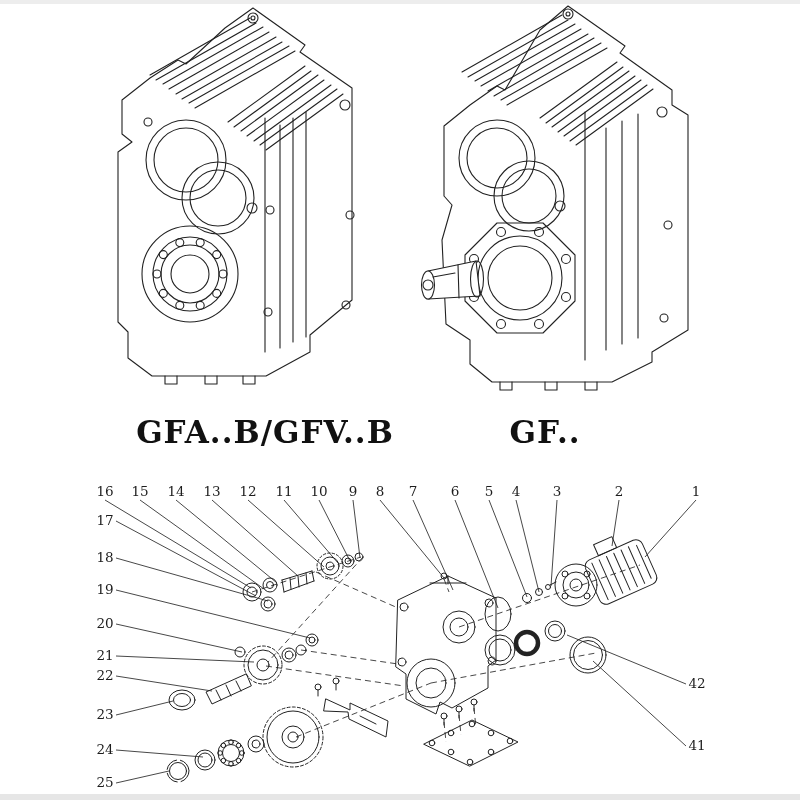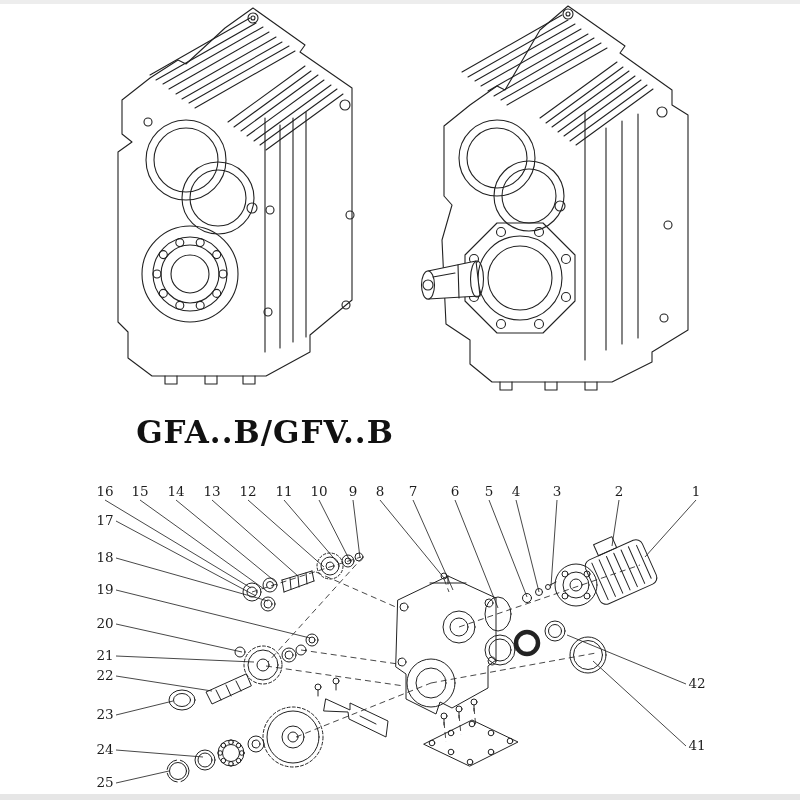--- a/index.html
+++ b/index.html
@@ -104,20 +104,21 @@
         <path d="M458,265 L459,298 M433,277 L455,273"></path>
       </g>
       <circle cx="662" cy="112" r="5"></circle>
       <circle cx="668" cy="225" r="4"></circle>
       <circle cx="664" cy="318" r="4"></circle>
       <path d="M500,382 v8 h12 v-8 M545,382 v8 h12 v-8 M585,382 v8 h12 v-8"></path>
     </g>
   </svg>
 
   <div class="caption left">GFA..B/GFV..B</div>
+  <div class="caption right">GF..</div>
 
   <svg class="exploded" width="645" height="322" viewBox="90 478 645 322">
 
     <g stroke="#333" stroke-width="0.9" fill="none" stroke-dasharray="6,4">
       <path d="M316,572 L398,608"></path>
       <path d="M252,592 L361,557"></path>
       <path d="M363,557 L268,662"></path>
       <path d="M301,650 L398,664"></path>
       <path d="M266,666 L404,686"></path>
       <path d="M296,737 L431,683"></path>

